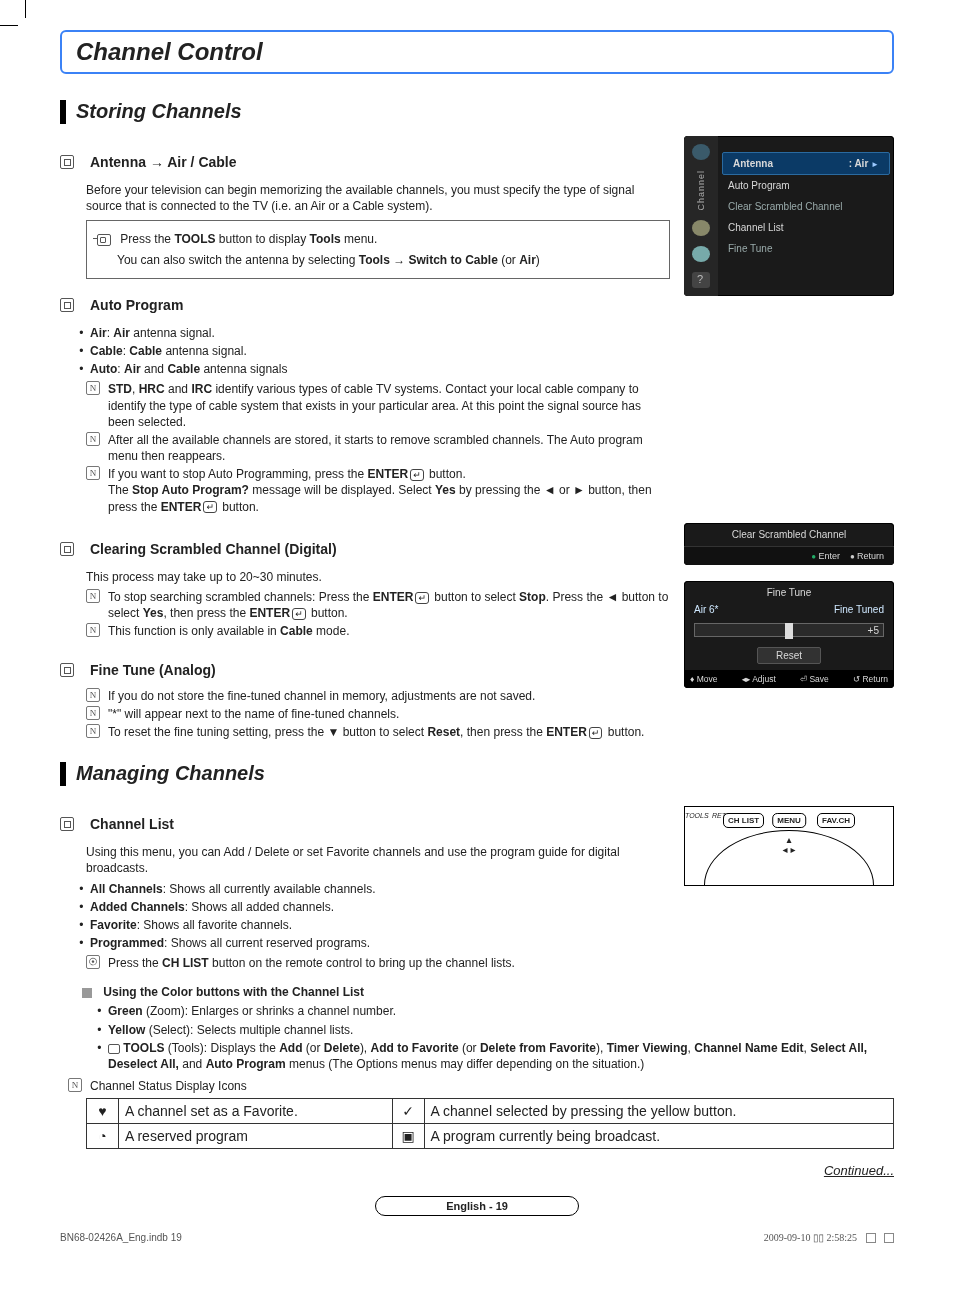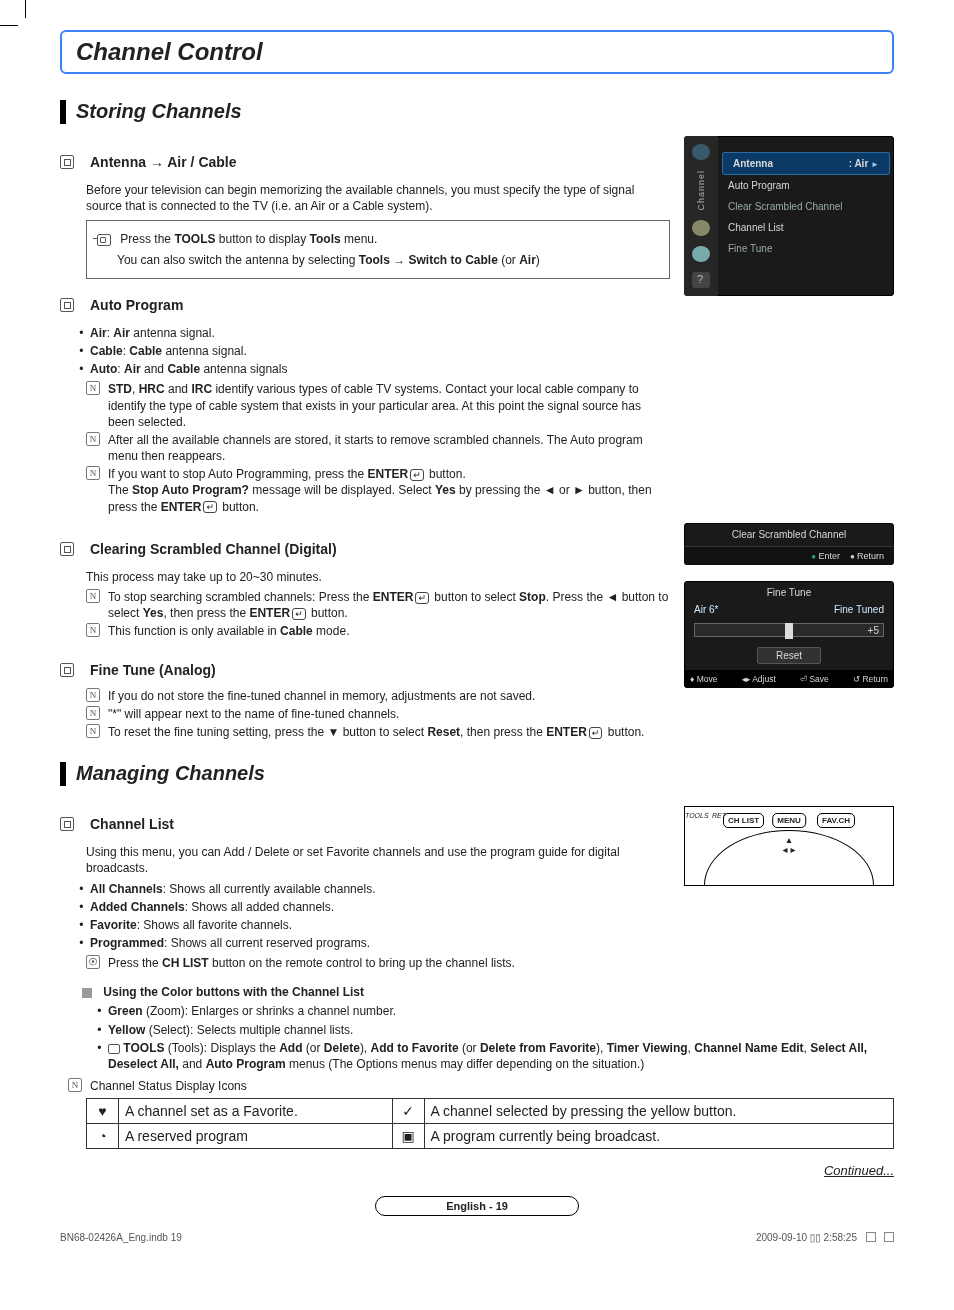--- a/index.html
+++ b/index.html
@@ -144,21 +144,21 @@
   }
   table.icons td {
     border:1px solid #333; padding:4px 6px; font-size:14px; vertical-align:middle;
   }
   table.icons td.ic { width:32px; text-align:center; font-size:14px; }
 
   .continued { text-align:right; font-style:italic; text-decoration:underline; margin-top:14px; font-size:13px;}
   .pagefoot { text-align:center; margin-top:18px; }
   .pagefoot .pill { display:inline-block; border:1px solid #000; border-radius:14px; padding:3px 70px; font-size:11px; font-weight:bold;}
   .printfoot { display:flex; justify-content:space-between; font-size:10px; color:#555; margin-top:16px;}
-  .printfoot .right { display:flex; gap:9px;}
+  .printfoot .right { display:flex; align-items:center; gap:9px;font-family:Liberation Serif, serif;}
   .swatch { width:10px; height:10px; border:1px solid #888; display:inline-block;}
   .swatch + .swatch { margin-left:-1px; }
 </style>
 </head>
 <body>
 
 <div class="crop-marks">
   <span class="cm-tl-v"></span>
     <span class="cm-tl-h"></span>
 </div>

